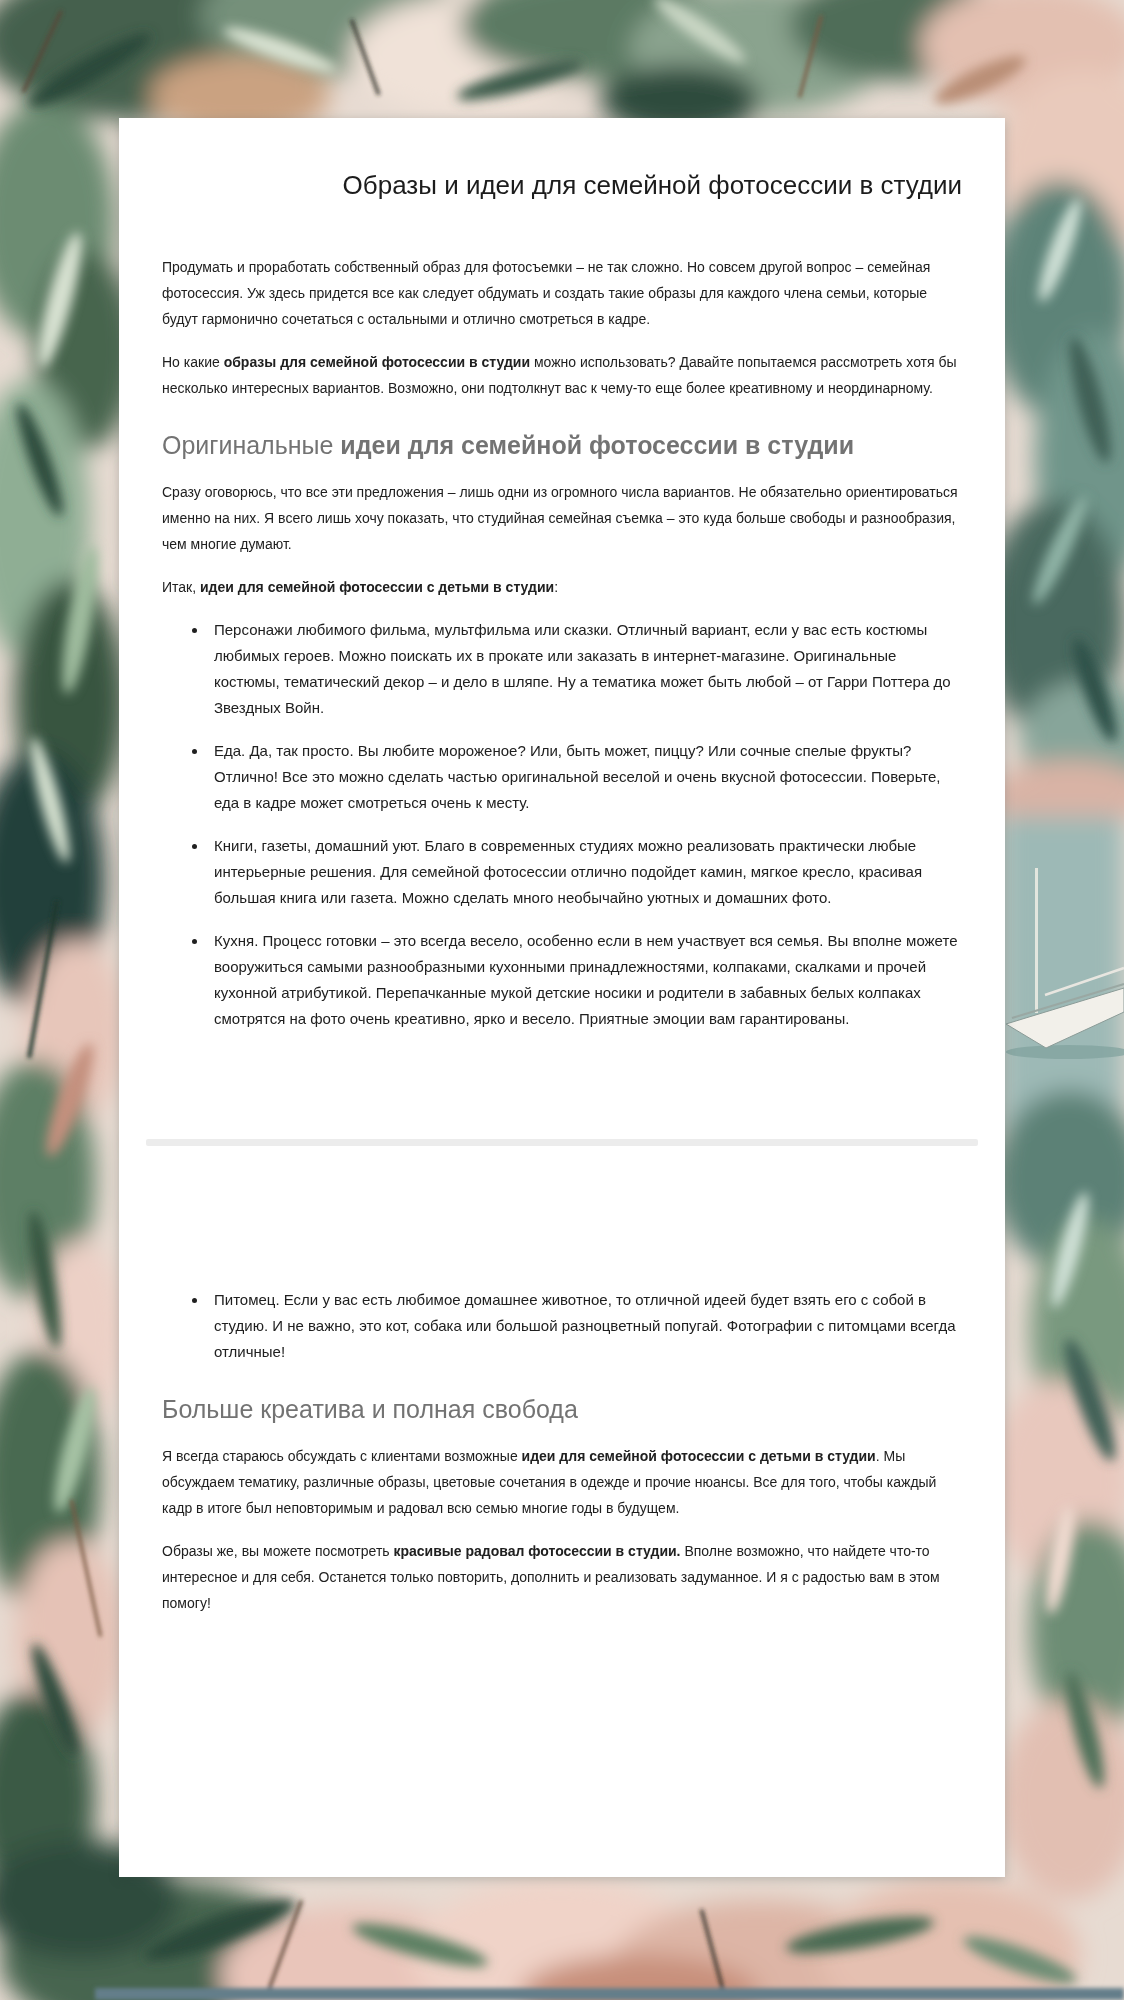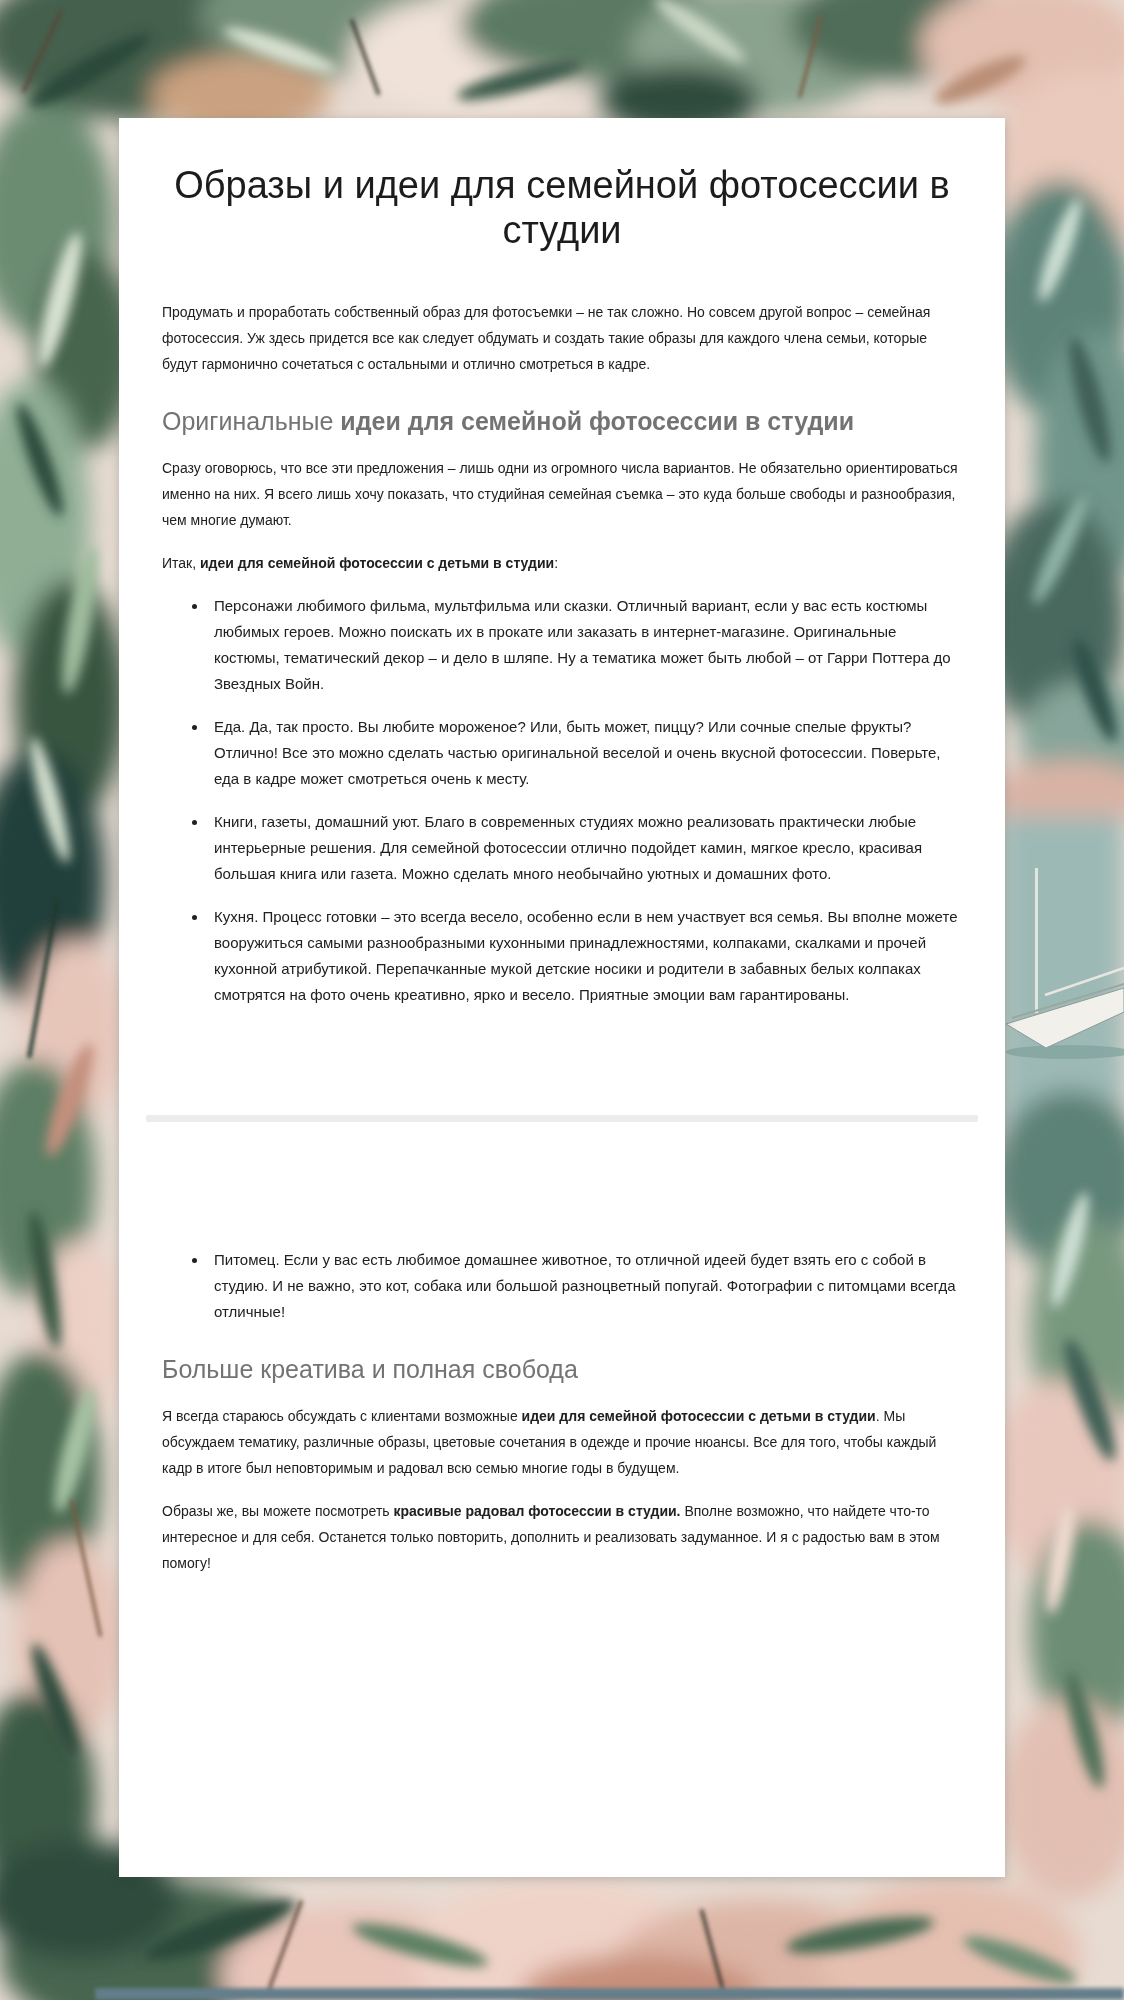--- a/index.html
+++ b/index.html
@@ -3,32 +3,32 @@
 <meta charset="utf-8">
 <style>
   html,body{margin:0;padding:0;background:#e7dbd2;}
   .stage{position:relative;width:1124px;height:2000px;overflow:hidden;
          font-family:"Liberation Sans","DejaVu Sans",sans-serif;}
   .bg-art{position:absolute;left:0;top:0;width:1124px;height:2000px;display:block;}
   .card{position:absolute;left:119px;top:118px;width:886px;height:1759px;
         box-sizing:border-box;background:#ffffff;
         box-shadow:0 2px 10px rgba(40,60,55,.25);
         padding:27px 43px 20px 43px;overflow:hidden;color:#202020;}
-  .card h1{margin:18px 0 46px 0;font-size:38px;line-height:45px;font-weight:400;
-           text-align:center;color:#1c1c1c;}
+  .card h1{margin:18px 0 46px 0;font-size:26px;line-height:45px;font-weight:400;
+           text-align:right;color:#1c1c1c;}
   .card p{margin:0 0 17px 0;font-size:14px;line-height:26px;}
   .card h2{margin:28px 0 18px 0;font-size:25px;line-height:32px;font-weight:400;color:#737373;}
   .card h2 b{font-weight:700;}
   .card b{font-weight:700;}
   ul.idea-list{margin:12px 0 0 0;padding:0 0 0 46px;list-style:disc outside;}
   ul.idea-list li{margin:0 0 17px 0;padding-left:6px;font-size:15px;line-height:26px;}
   .media-gap-top{height:90px;}
   .divider{height:7px;background:#ececec;margin:0 -16px;border-radius:2px;}
   .media-gap-bottom{height:125px;}
-  ul.idea-list.continued{margin-top:0;}
+  ul.idea-list.continued{margin-top:16px;}
 </style>
 </head>
 <body>
 
 <div class="stage">
 
   <svg class="bg-art" viewBox="0 0 1124 2000" xmlns="http://www.w3.org/2000/svg">
     <defs>
       <filter id="b12" x="-60%" y="-60%" width="220%" height="220%">
           <feGaussianBlur stdDeviation="12"></feGaussianBlur>
@@ -135,20 +135,21 @@
       <line x1="1045" y1="995" x2="1124" y2="968" stroke="#e8e6e0" stroke-width="2.5"></line>
     </g>
   </svg>
 
   <article class="card">
 
     <h1>Образы и идеи для семейной фотосессии в студии</h1>
 
     <p>Продумать и проработать собственный образ для фотосъемки – не так сложно. Но совсем другой вопрос – семейная фотосессия. Уж здесь придется все как следует обдумать и создать такие образы для каждого члена семьи, которые будут гармонично сочетаться с остальными и отлично смотреться в кадре.</p>
 
+    <p><span>Но какие </span><b>образы для семейной фотосессии в студии</b><span> можно использовать? Давайте попытаемся рассмотреть хотя бы несколько интересных вариантов. Возможно, они подтолкнут вас к чему-то еще более креативному и неординарному.</span></p>
 
     <h2><span>Оригинальные </span><b>идеи для семейной фотосессии в студии</b></h2>
 
     <p>Сразу оговорюсь, что все эти предложения – лишь одни из огромного числа вариантов. Не обязательно ориентироваться именно на них. Я всего лишь хочу показать, что студийная семейная съемка – это куда больше свободы и разнообразия, чем многие думают.</p>
 
     <p><span>Итак, </span><b>идеи для семейной фотосессии с детьми в студии</b><span>:</span></p>
 
     <ul class="idea-list">
       <li>Персонажи любимого фильма, мультфильма или сказки. Отличный вариант, если у вас есть костюмы любимых героев. Можно поискать их в прокате или заказать в интернет-магазине. Оригинальные костюмы, тематический декор – и дело в шляпе. Ну а тематика может быть любой – от Гарри Поттера до Звездных Войн.</li>
       <li>Еда. Да, так просто. Вы любите мороженое? Или, быть может, пиццу? Или сочные спелые фрукты? Отлично! Все это можно сделать частью оригинальной веселой и очень вкусной фотосессии. Поверьте, еда в кадре может смотреться очень к месту.</li>

